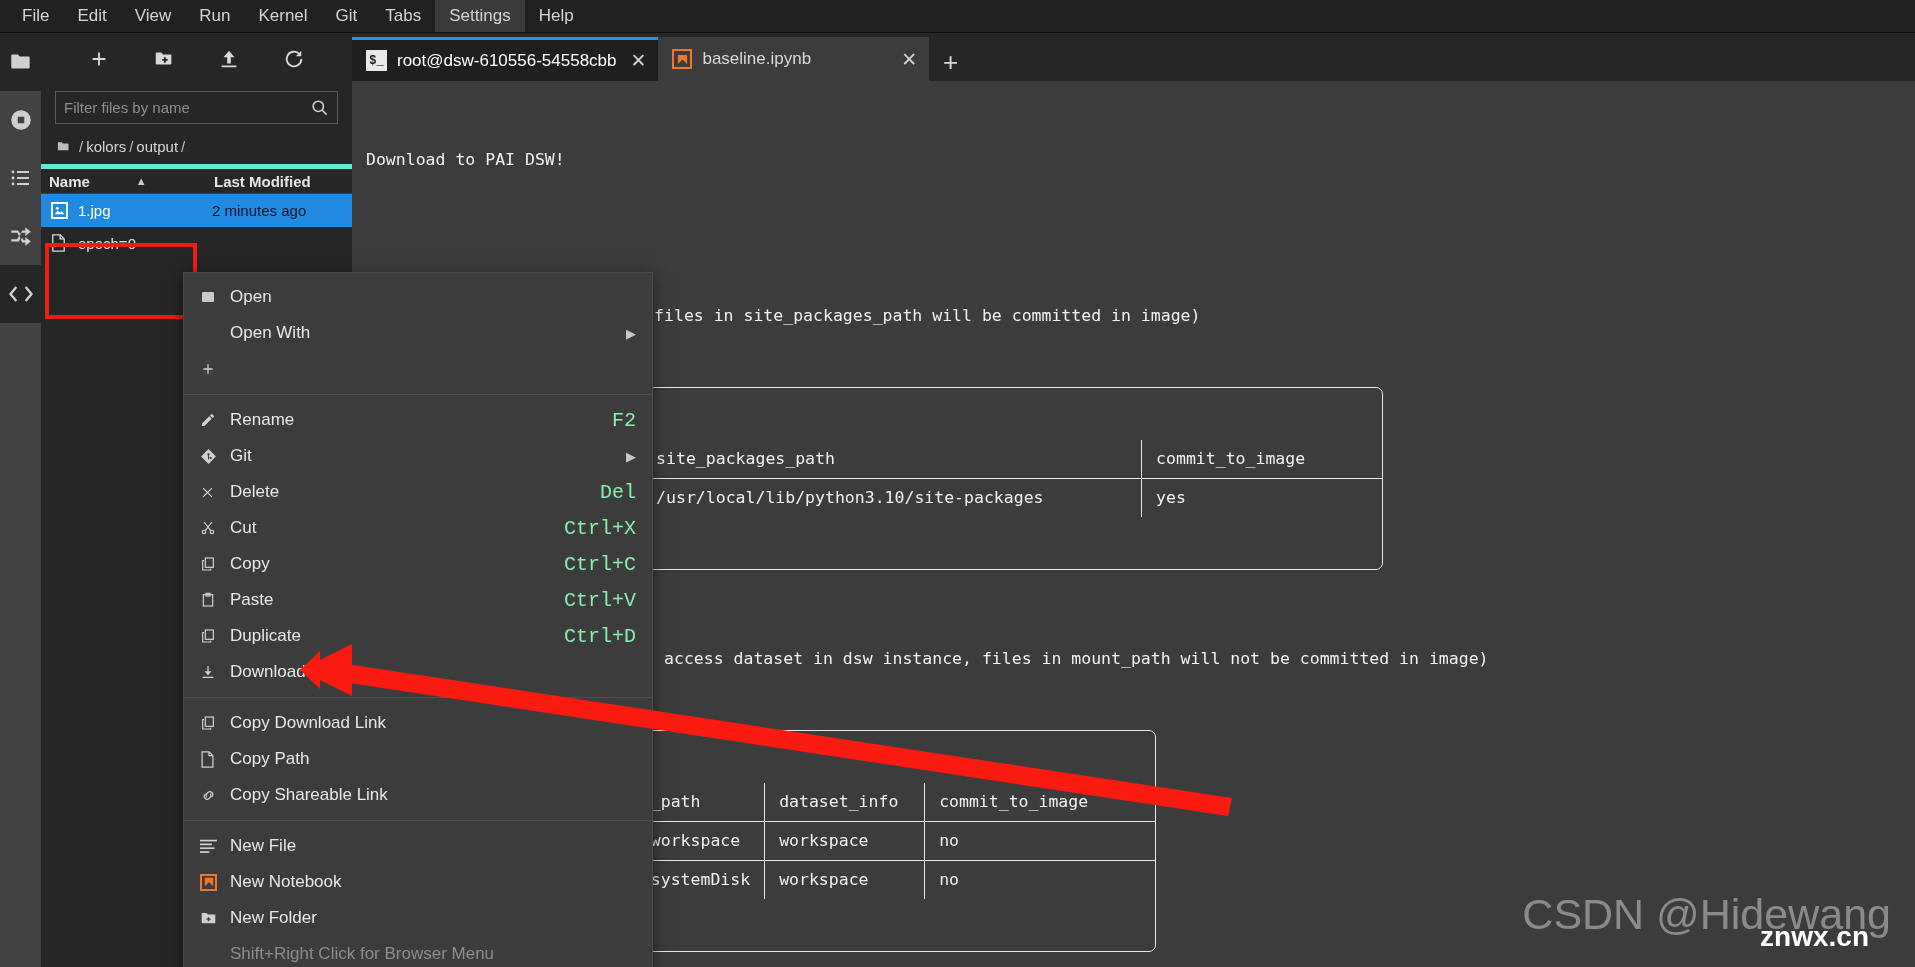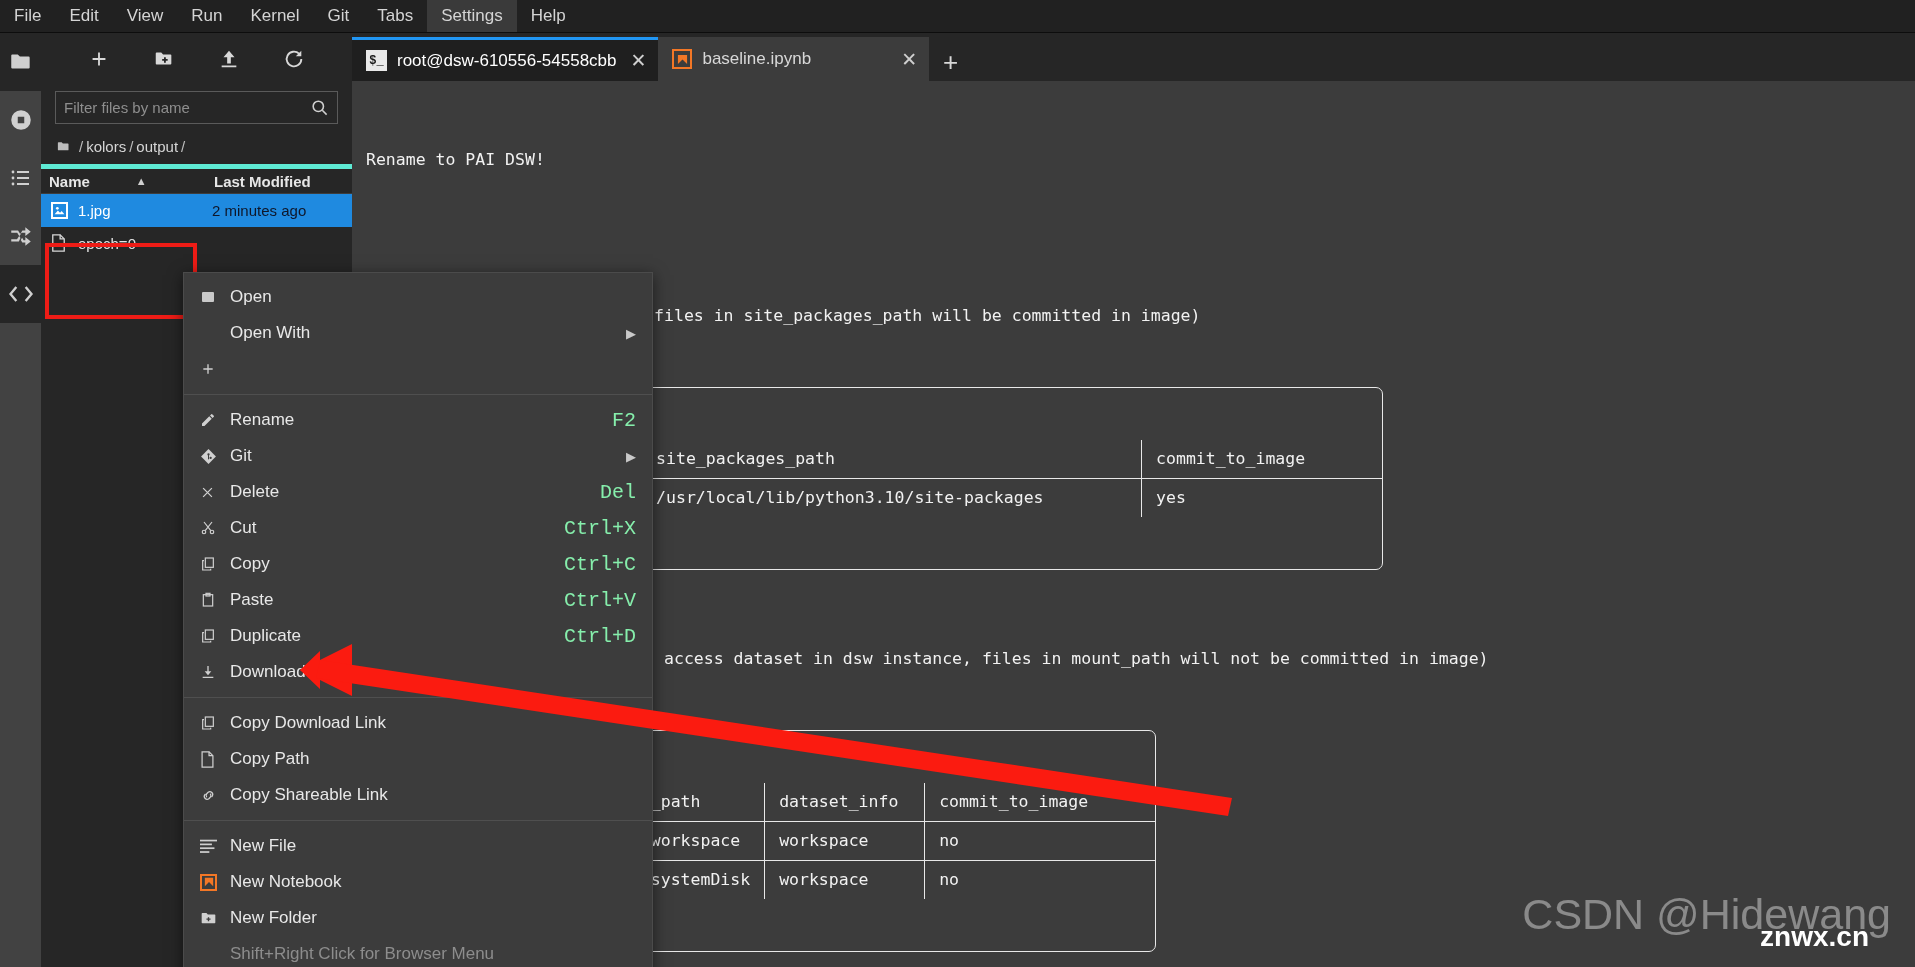--- a/index.html
+++ b/index.html
@@ -8,21 +8,21 @@
     background: #111111;
     font-family: "Liberation Sans", sans-serif;
     overflow: hidden;
   }
   #app { position: relative; width: 1915px; height: 967px; background: #1a1a1a; }
 
   
   .menubar {
     position: absolute; top: 0; left: 0; width: 1915px; height: 33px;
     background: #212121; display: flex; align-items: center;
-    border-bottom: 1px solid #0d0d0d;
+    padding-left: 8px; border-bottom: 1px solid #0d0d0d;
   }
   .menubar .mitem {
     color: #d4d4d4; font-size: 17px; padding: 6px 14px; line-height: 20px;
     white-space: nowrap;
   }
   .menubar .mitem.active { background: #3a3a3a; }
 
   
   .rail {
     position: absolute; top: 33px; left: 0; width: 41px; height: 934px;
@@ -319,21 +319,21 @@
               <path fill="#f37726" d="M1 1h10v10L6 6 1 11z"></path>
             </svg>
         </span>
         <span class="tlabel">baseline.ipynb</span>
         <span class="closex" style="padding-left:80px;">✕</span>
       </div>
       <div class="tab-add">+</div>
     </div>
 
     <div class="terminal">
-      <div class="term-line">Rename to PAI DSW!</div>
+      <div class="term-line">Download to PAI DSW!</div>
       <div class="term-blank"></div>
       <div class="term-line">Default python environment: (files in site_packages_path will be committed in image)</div>
 
       <div class="tbl">
         <table>
           <tbody><tr>
             <td style="width:215px">path</td>
             <td style="width:500px">site_packages_path</td>
             <td style="width:240px">commit_to_image</td>
           </tr>

